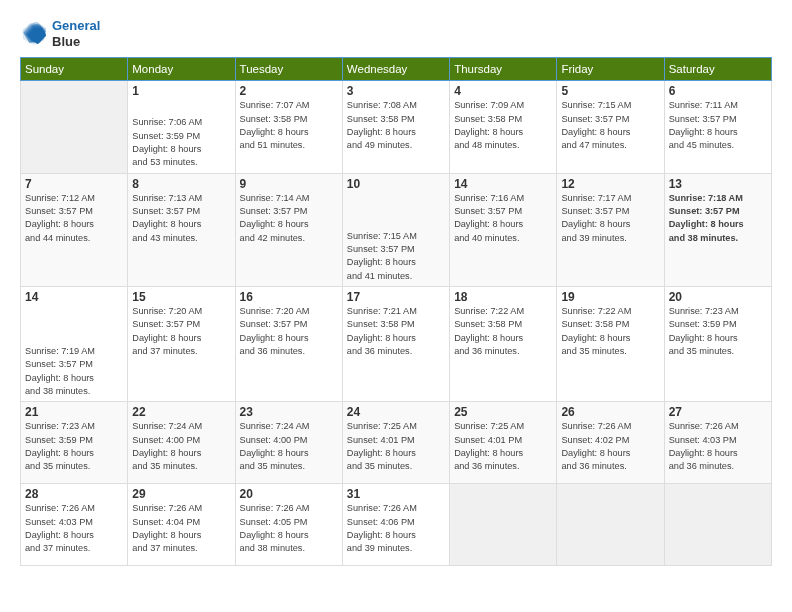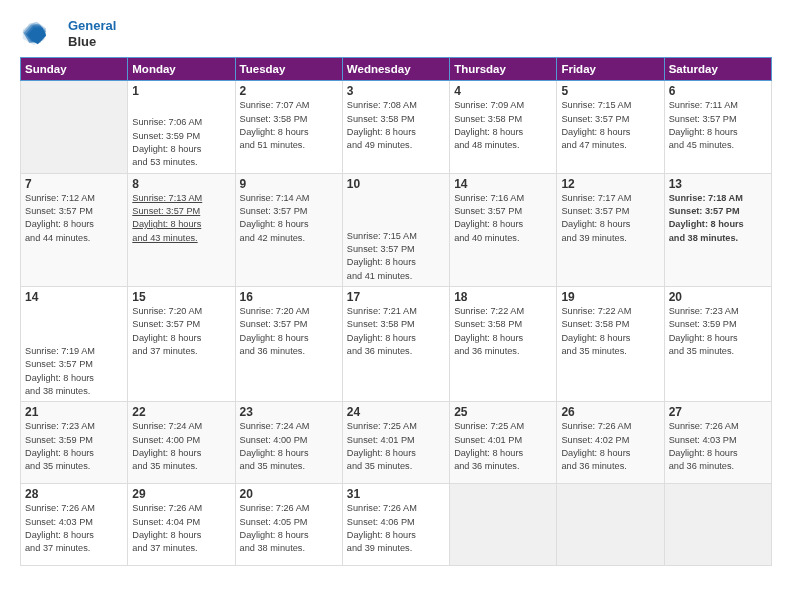--- a/index.html
+++ b/index.html
@@ -18,21 +18,21 @@
     }
     .header {
       display: flex;
       align-items: flex-start;
       justify-content: space-between;
       margin-bottom: 8px;
     }
     .logo {
       display: flex;
       align-items: center;
-      gap: 20px;
+      gap: 4px;
     }
     .logo-text {
       font-size: 13px;
       font-weight: bold;
       color: #333;
       line-height: 1.2;
     }
     .logo-text span {
       color: #1a6ab0;
     }
@@ -53,24 +53,24 @@
       font-size: 14px;
       color: #555;
       margin-top: 2px;
     }
     .calendar {
       width: 100%;
       border-collapse: collapse;
       border: 1px solid #ccc;
     }
     .calendar th {
-      background: #701a75;
+      background: #4d7c0f;
       color: #fff;
       font-size: 11.5px;
-      font-weight: bold;
+      font-weight: normal;
       padding: 5px 4px;
       text-align: left;
       border: 1px solid #5599d4;
     }
     .calendar td {
       vertical-align: top;
       width: calc(100% / 7);
       border: 1px solid #ddd;
       padding: 3px 4px;
       height: 82px;
@@ -176,21 +176,21 @@
         <tr>
           <td>
             <span class="day-num">7</span>
             <div class="day-info" style="white-space: pre-line;">Sunrise: 7:12 AM
 Sunset: 3:57 PM
 Daylight: 8 hours
 and 44 minutes.</div>
           </td>
           <td>
             <span class="day-num">8</span>
-            <div class="day-info" style="white-space: pre-line; text-decoration: underline;">Sunrise: 7:13 AM
+            <div class="day-info" style="white-space: pre-line;">Sunrise: 7:13 AM
 Sunset: 3:57 PM
 Daylight: 8 hours
 and 43 minutes.</div>
           </td>
           <td>
             <span class="day-num">9</span>
             <div class="day-info" style="white-space: pre-line;">Sunrise: 7:14 AM
 Sunset: 3:57 PM
 Daylight: 8 hours
 and 42 minutes.</div>

